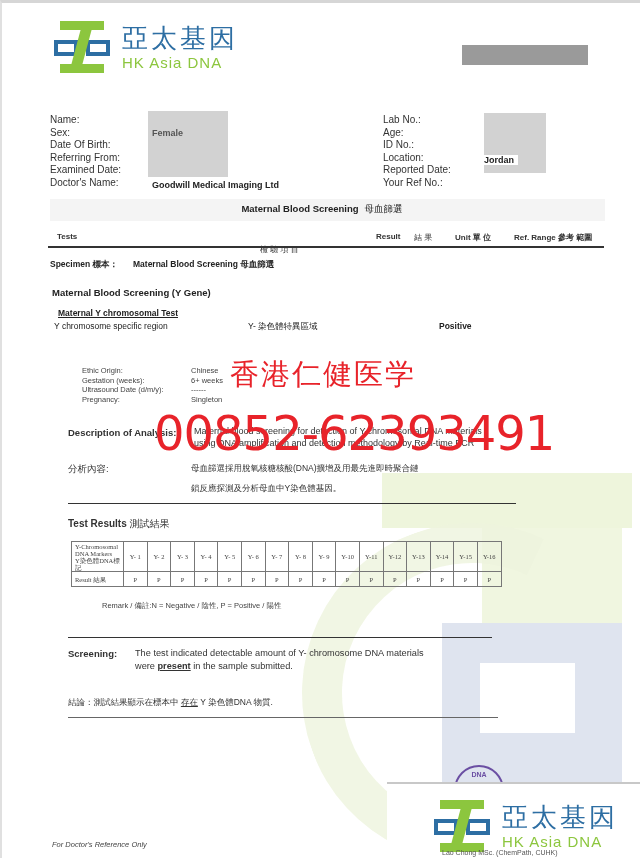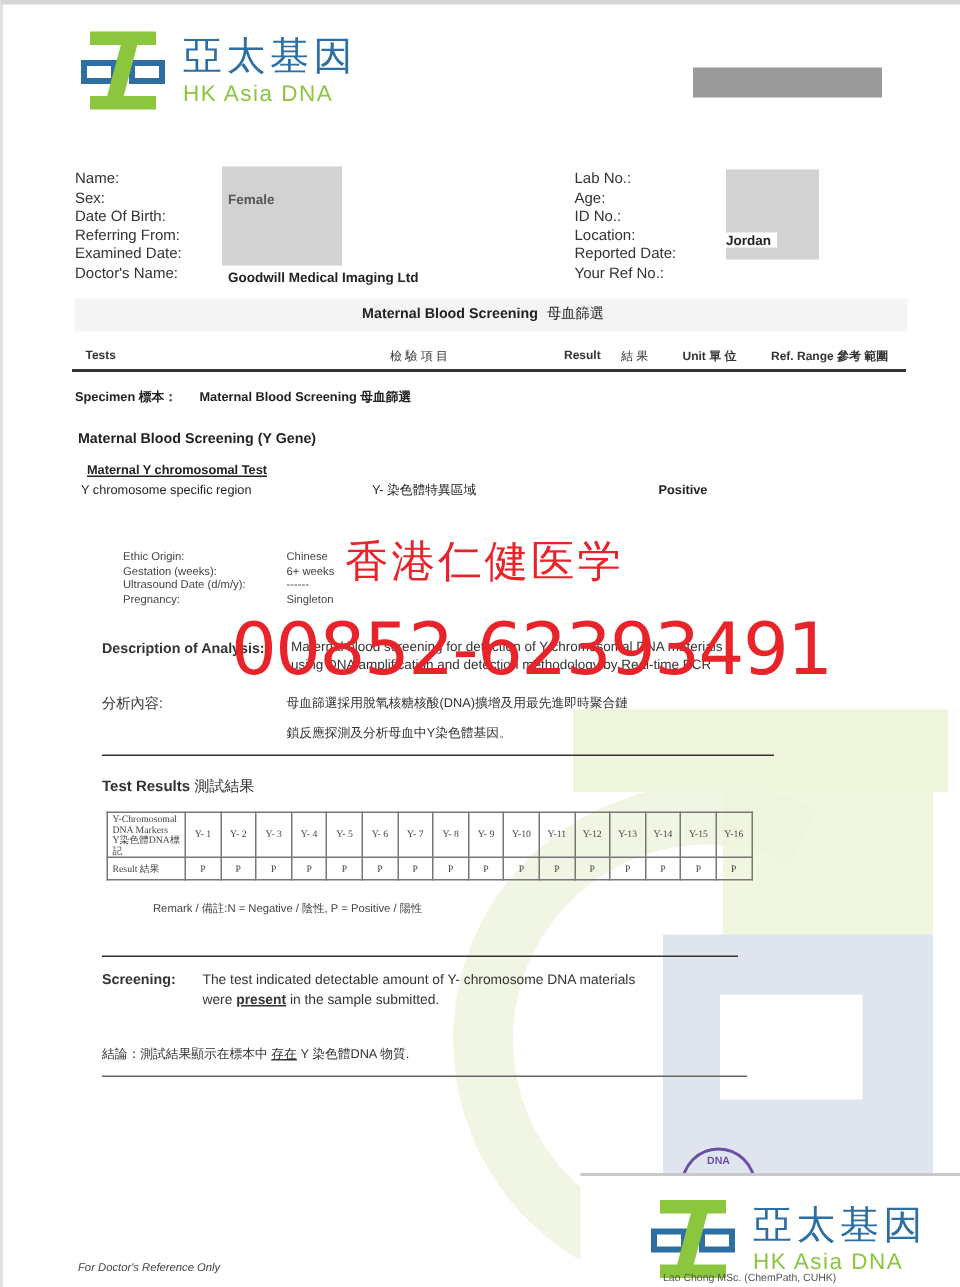--- a/index.html
+++ b/index.html
@@ -104,21 +104,21 @@
   </div>
   <div class="redact" style="left:482px; top:110px; width:62px; height:60px;"></div>
   <div class="val" style="left:482px; top:152px; background:#fff; padding-right:4px;">Jordan</div>
 
   <div class="hband"></div>
   <div class="center-title">
     <span>Maternal Blood Screening</span><span class="cn">母血篩選</span>
   </div>
 
   <div class="th" style="left:55px;">Tests</div>
-  <div class="th" style="left:258px; font-weight:normal;">檢 驗 項 目</div>
+  <div class="th" style="left:258px; font-weight:normal;margin-top:12px;">檢 驗 項 目</div>
   <div class="th" style="left:374px;">Result</div>
   <div class="th" style="left:412px; font-weight:normal;">結 果</div>
   <div class="th" style="left:453px;">Unit 單 位</div>
   <div class="th" style="left:512px;">Ref. Range 參考 範圍</div>
   <div class="hr" style="left:46px; top:243px; width:556px; height:1.5px;"></div>
 
   <div class="small bold" style="left:48px; top:256px;">Specimen 標本：</div>
   <div class="small bold" style="left:131px; top:256px;">Maternal Blood Screening 母血篩選</div>
 
   <div class="small bold" style="left:50px; top:284px; font-size:9.5px;">Maternal Blood Screening (Y Gene)</div>

